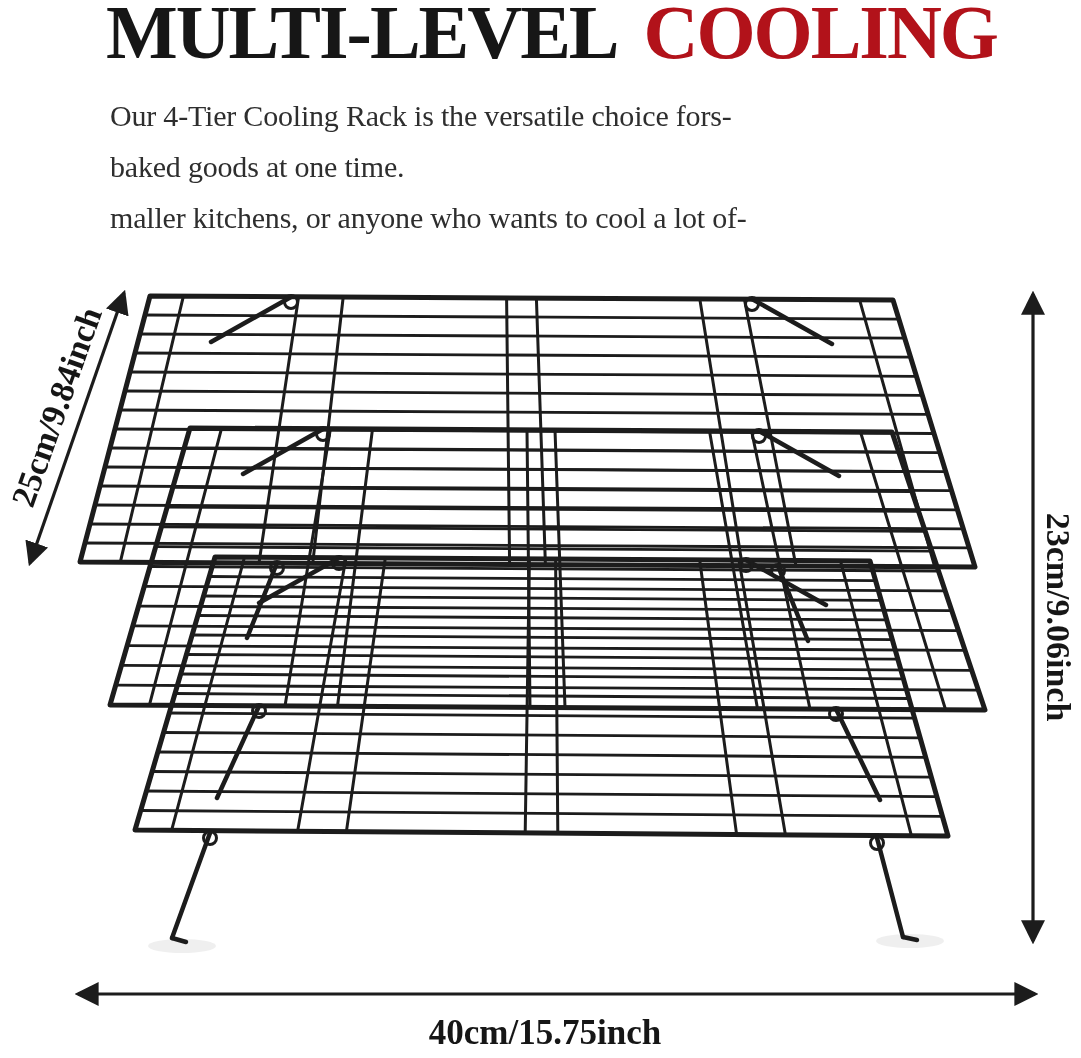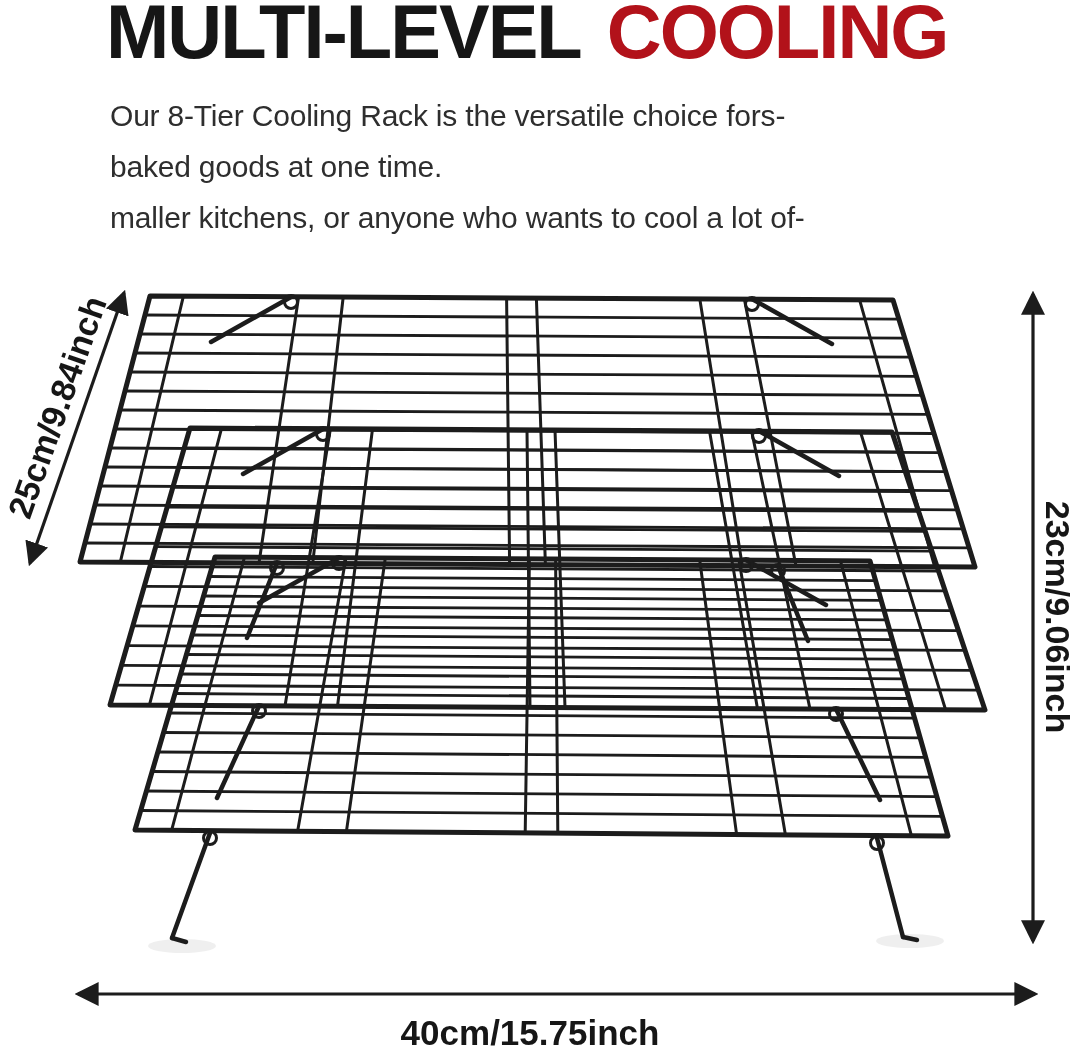--- a/index.html
+++ b/index.html
@@ -8,21 +8,21 @@
     --wire:#1c1c1c;
   }
   *{box-sizing:border-box;}
   html,body{margin:0;padding:0;background:#ffffff;}
   .canvas{
     position:relative;
     width:1081px;
     height:1058px;
     background:#ffffff;
     overflow:hidden;
-    font-family:Liberation Sans, sans-serif;
+    font-family:Liberation Serif, serif;
   }
   .title{
     position:absolute;
     left:106px;
     top:-6px;
     margin:0;
     font-size:76px;
     font-weight:800;
     letter-spacing:-2px;
     line-height:1;
@@ -57,31 +57,31 @@
     width:260px;
     line-height:42px;
     text-align:center;
     font-size:34px;
     font-weight:bold;
     color:var(--ink);
     white-space:nowrap;
   }
   #dim-depth{left:-73px;top:386px;transform:rotate(-70.5deg);}
   #dim-height{left:928px;top:596px;transform:rotate(90deg);}
-  #dim-width{left:400px;top:1012px;font-size:35px;}
+  #dim-width{left:415px;top:1012px;font-size:35px;}
 </style>
 </head>
 <body>
 
 <div class="canvas">
 
   <h1 class="title"><span>MULTI-LEVEL</span><span class="red">COOLING</span></h1>
 
   <div class="desc">
-    <div>Our 8-Tier Cooling Rack is the versatile choice fors-</div>
+    <div>Our 4-Tier Cooling Rack is the versatile choice fors-</div>
     <div>baked goods at one time.</div>
     <div>maller kitchens, or anyone who wants to cool a lot of-</div>
   </div>
 
   <svg class="art" viewBox="0 0 1081 1058">
     <defs>
       <marker id="arw" viewBox="0 0 10 10" refX="8.6" refY="5" markerWidth="7.5" markerHeight="7.5" orient="auto-start-reverse">
         <path class="ah" d="M0,0 L10,5 L0,10 z"></path>
       </marker>
     </defs>

